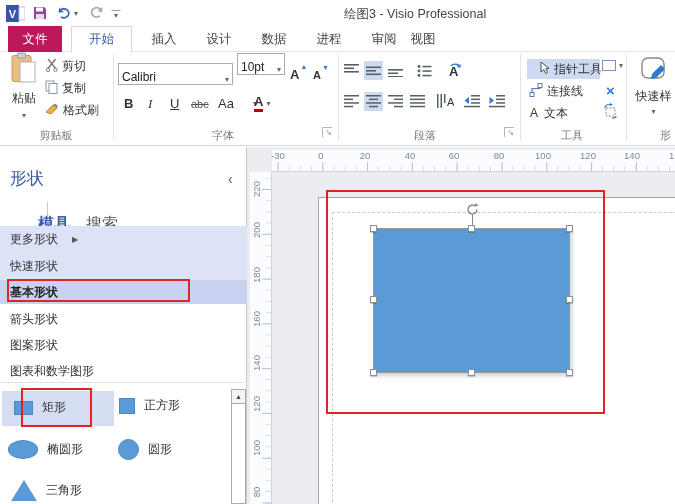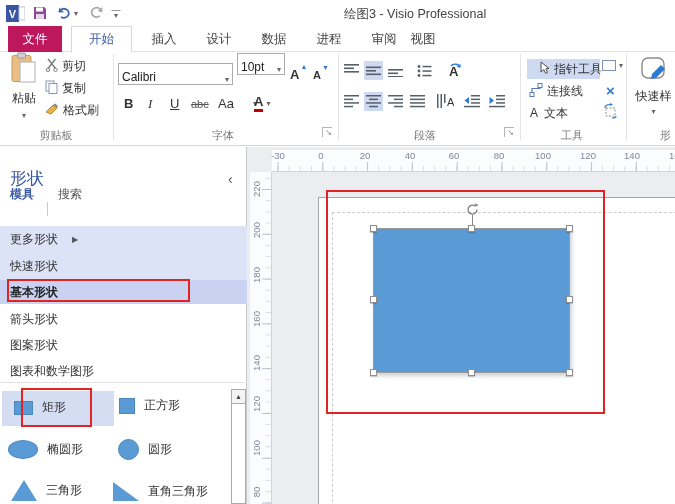--- a/index.html
+++ b/index.html
@@ -25,21 +25,21 @@
   .combo { position:absolute; height:22px; border:1px solid #ABABAB; background:#fff; display:flex; align-items:flex-end; }
   .combo input { border:0; outline:0; width:100%; font-size:12px; padding:0 3px; font-family:inherit; color:#222; background:transparent; }
   .combo .dd { color:#666; font-size:8px; padding:0 3px; border-left:0; }
   .dda { font-size:8px; color:#666; }
   .launcher { position:absolute; width:10px; height:10px; font-size:8px; color:#8A8A8A; line-height:9px; text-align:right; border-top:1px solid #B5B5B5; border-left:1px solid #B5B5B5; }
   .tglyph { font-weight:bold; }
   
   .main { position:absolute; left:0; top:147px; width:675px; height:357px; background:#ECEDF0; }
   .panel { position:absolute; left:0; top:0; width:247px; height:357px; background:#fff; border-right:1px solid #C8C8CB; }
   .ptitle { position:absolute; left:10px; top:20px; font-size:17px; color:#3B5AA8; }
-  .ptab { position:absolute; top:39px; font-size:12px; }
+  .ptab { position:absolute; top:67px; font-size:16px;margin-left:28px; }
   .srow { position:absolute; left:0; width:247px; display:flex; align-items:center; padding-left:10px; font-size:12px; color:#333; }
   .gallery-item { position:absolute; display:flex; align-items:center; gap:9px; font-size:12px; color:#333; }
   .shp { background:#5B9BD5; border:1px solid #4A87BE; }
   .annotation { position:absolute; border:2px solid #E02424; pointer-events:none; z-index:30; }
   
   .hruler { position:absolute; left:272px; top:3px; width:403px; height:22px; background:#FBFCFE; border-bottom:1px solid #CFD3DC;
     background-image:linear-gradient(90deg,#B9C0CF 0 1px,transparent 1px),linear-gradient(90deg,#D8DCE5 0 1px,transparent 1px);
     background-size:44.8px 9px,11.2px 5px; background-repeat:repeat-x; background-position:5.5px bottom,5.5px bottom; }
   .vruler { position:absolute; left:250px; top:25px; width:22px; height:332px; background:#FBFCFE; border-right:1px solid #CFD3DC;
     background-image:linear-gradient(#B9C0CF 0 1px,transparent 1px),linear-gradient(#D8DCE5 0 1px,transparent 1px);
@@ -379,24 +379,20 @@
         <span>椭圆形</span>
       </div>
       <div class="gallery-item" style="left:118px;top:292px;">
         <span class="shp" style="width:21px;height:21px;border-radius:50%;"></span>
         <span>圆形</span>
       </div>
       <div class="gallery-item" style="left:11px;top:333px;">
         <span style="width:0;height:0;border-left:13px solid transparent;border-right:13px solid transparent;border-bottom:21px solid #5B9BD5;"></span>
         <span>三角形</span>
       </div>
-      <div class="gallery-item" style="left:113px;top:335px;">
-        <span style="width:26px;height:19px;background:#5B9BD5;clip-path:polygon(0 0,100% 100%,0 100%);"></span>
-        <span>直角三角形</span>
-      </div>
 
       <div class="abs" style="left:231px;top:242px;width:15px;height:115px;background:#fff;border:1px solid #ABABAB;">
         <div style="height:14px;border-bottom:1px solid #ABABAB;background:#F4F4F5;display:flex;align-items:center;justify-content:center;font-size:7px;color:#444;">▲</div>
       </div>
 
       <div class="annotation" style="left:7px;top:132px;width:183px;height:23px;"></div>
       <div class="annotation" style="left:21px;top:241px;width:71px;height:39px;"></div>
     </div>
 
     <div class="abs" style="left:248px;top:0;width:427px;height:357px;overflow:hidden;">

